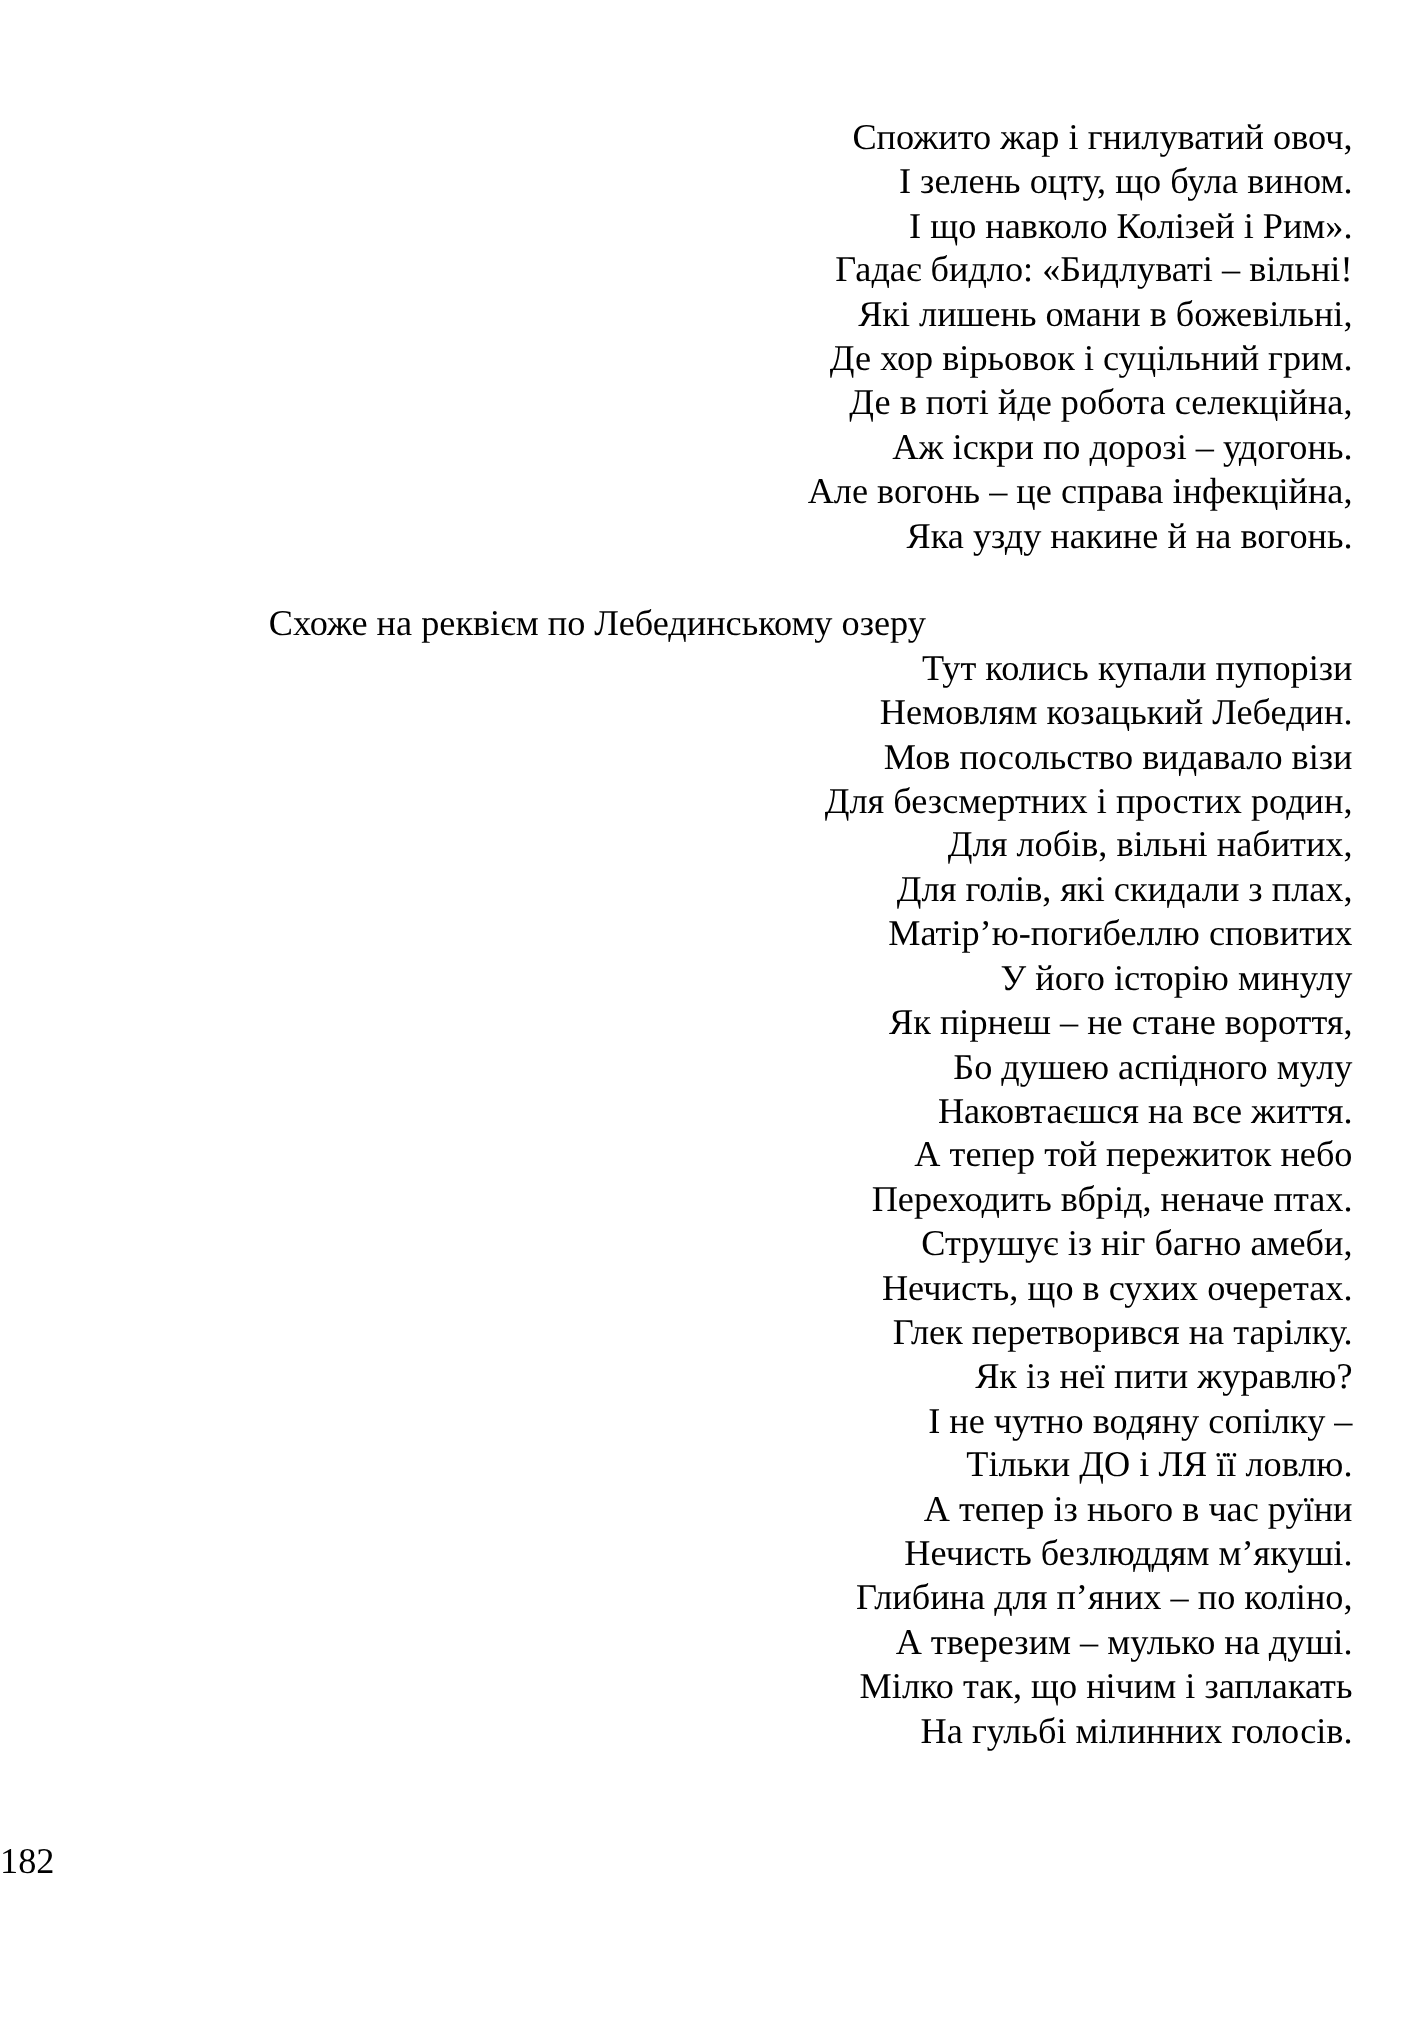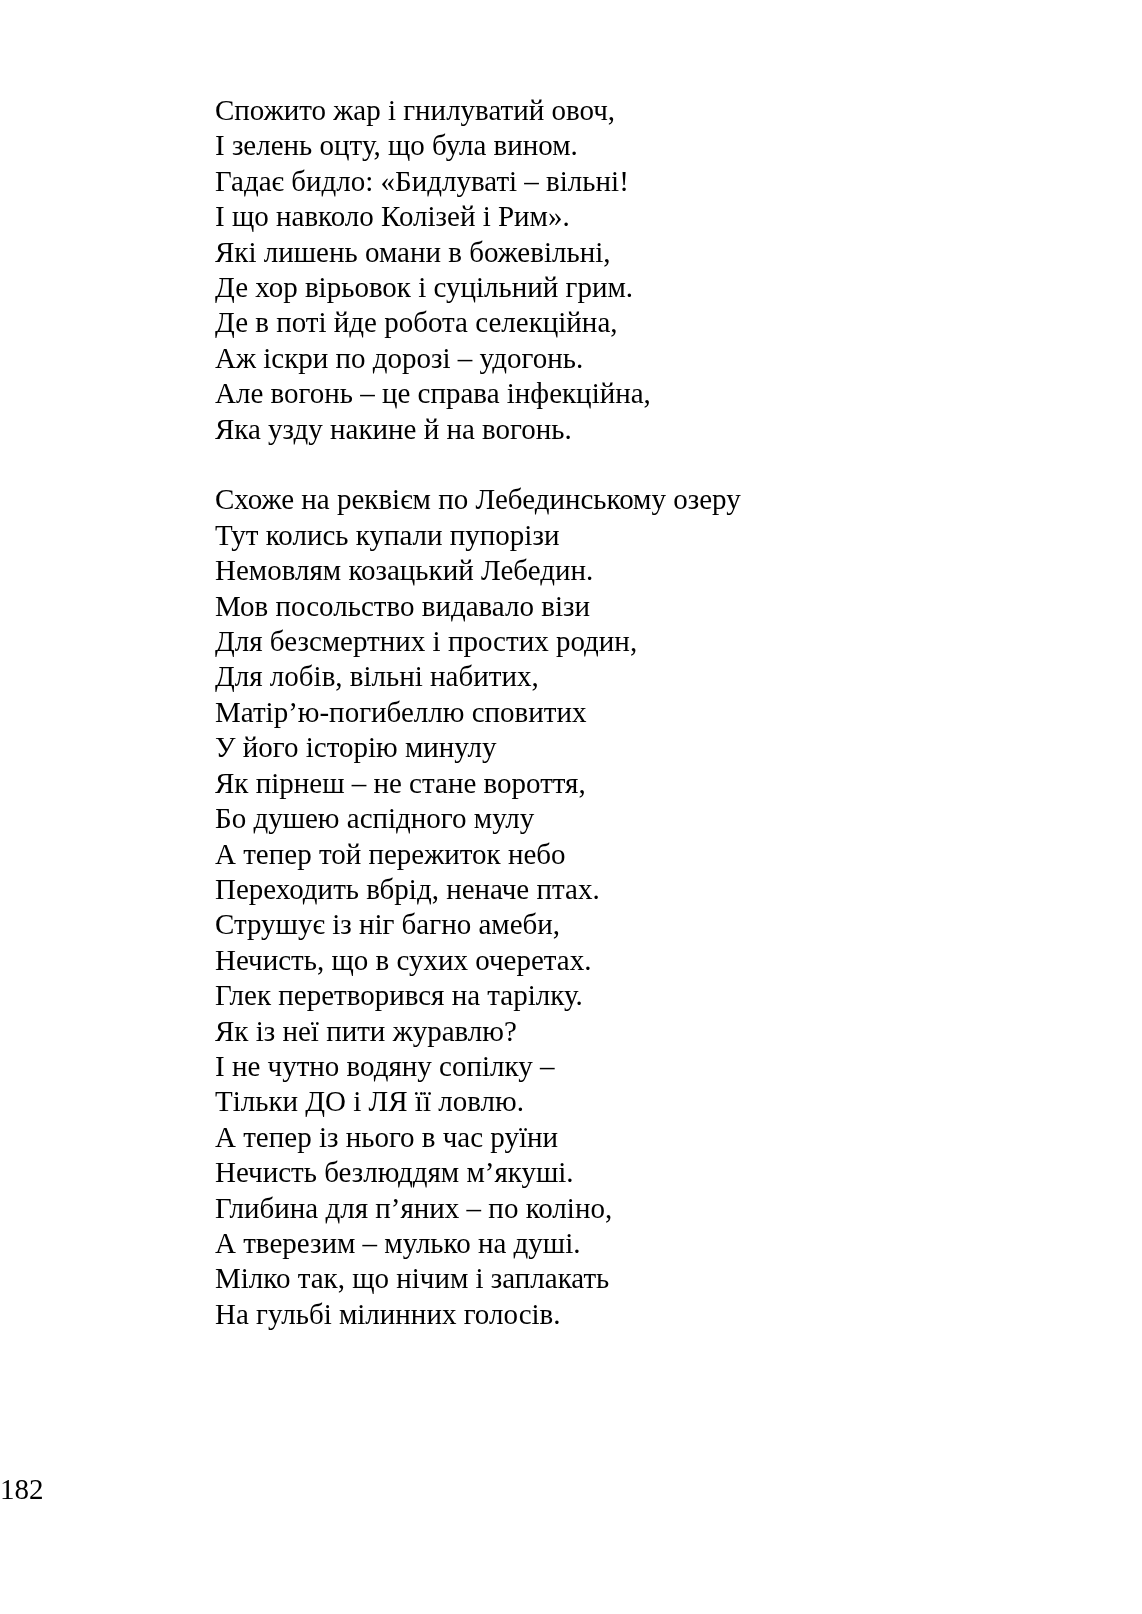--- a/index.html
+++ b/index.html
@@ -18,20 +18,21 @@
   .page-content {
     position: absolute;
     left: 215px;
     top: 93px;
     right: 60px;
     font-size: 29px;
     line-height: 35.4px;
   }
   .line {
     white-space: pre;
+    text-align: right;
   }
   .poem-title {
     font-weight: normal;
     margin-top: 35.4px; 
     white-space: pre;
   }
   .page-number {
     position: absolute;
     top: 1472px;
     left: 0;
@@ -41,42 +42,44 @@
     line-height: 35.4px;
   }
 </style>
 </head>
 <body>
 
 <div class="page-content">
   <div>
       <div class="line">Спожито жар і гнилуватий овоч,</div>
       <div class="line">І зелень оцту, що була вином.</div>
+      <div class="line">І що навколо Колізей і Рим».</div>
       <div class="line">Гадає бидло: «Бидлуваті – вільні!</div>
-      <div class="line">І що навколо Колізей і Рим».</div>
       <div class="line">Які лишень омани в божевільні,</div>
       <div class="line">Де хор вірьовок і суцільний грим.</div>
       <div class="line">Де в поті йде робота селекційна,</div>
       <div class="line">Аж іскри по дорозі – удогонь.</div>
       <div class="line">Але вогонь – це справа інфекційна,</div>
       <div class="line">Яка узду накине й на вогонь.</div>
     </div>
 
   <div class="poem-title">Схоже на реквієм по Лебединському озеру</div>
 
   <div>
       <div class="line">Тут колись купали пупорізи</div>
       <div class="line">Немовлям козацький Лебедин.</div>
       <div class="line">Мов посольство видавало візи</div>
       <div class="line">Для безсмертних і простих родин,</div>
       <div class="line">Для лобів, вільні набитих,</div>
+      <div class="line">Для голів, які скидали з плах,</div>
       <div class="line">Матір’ю-погибеллю сповитих</div>
       <div class="line">У його історію минулу</div>
       <div class="line">Як пірнеш – не стане вороття,</div>
       <div class="line">Бо душею аспідного мулу</div>
+      <div class="line">Наковтаєшся на все життя.</div>
       <div class="line">А тепер той пережиток небо</div>
       <div class="line">Переходить вбрід, неначе птах.</div>
       <div class="line">Струшує із ніг багно амеби,</div>
       <div class="line">Нечисть, що в сухих очеретах.</div>
       <div class="line">Глек перетворився на тарілку.</div>
       <div class="line">Як із неї пити журавлю?</div>
       <div class="line">І не чутно водяну сопілку –</div>
       <div class="line">Тільки ДО і ЛЯ її ловлю.</div>
       <div class="line">А тепер із нього в час руїни</div>
       <div class="line">Нечисть безлюддям м’якуші.</div>

